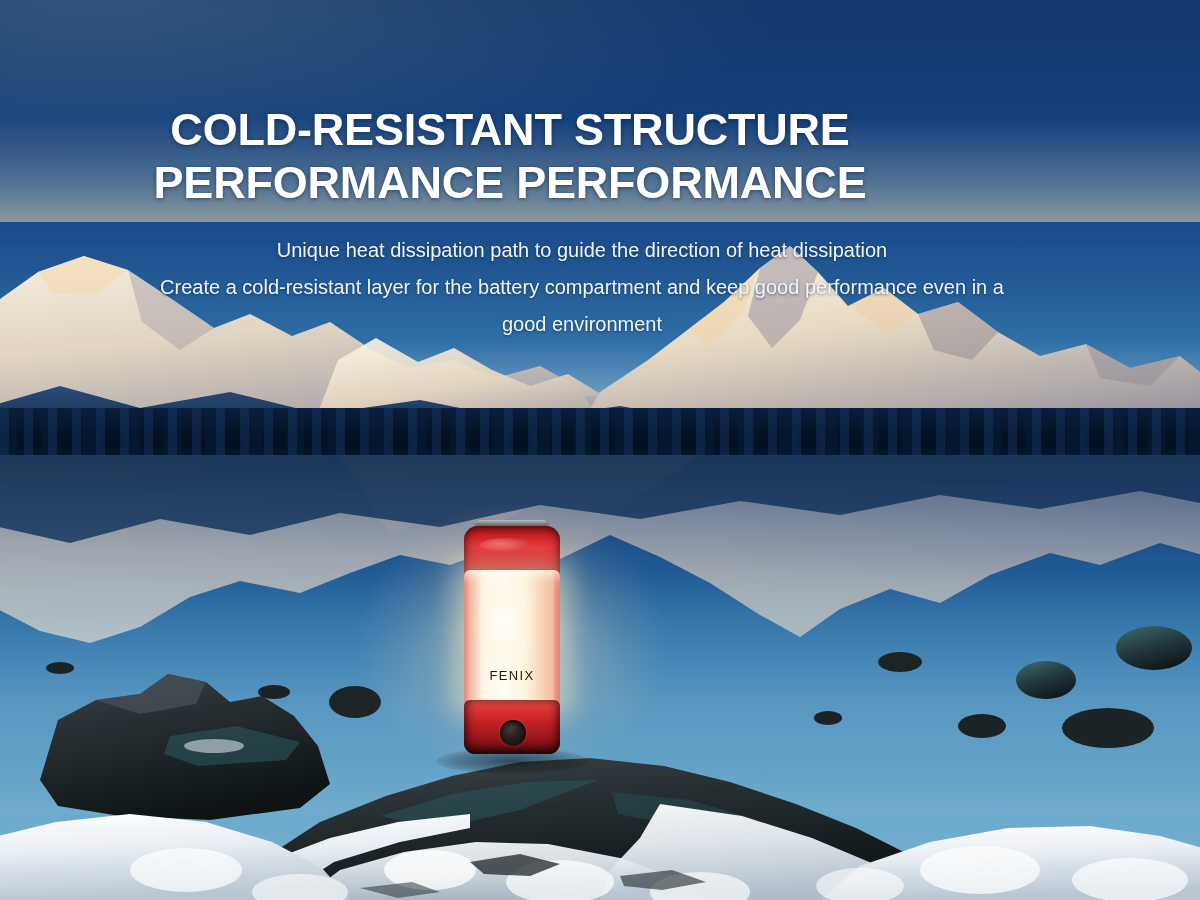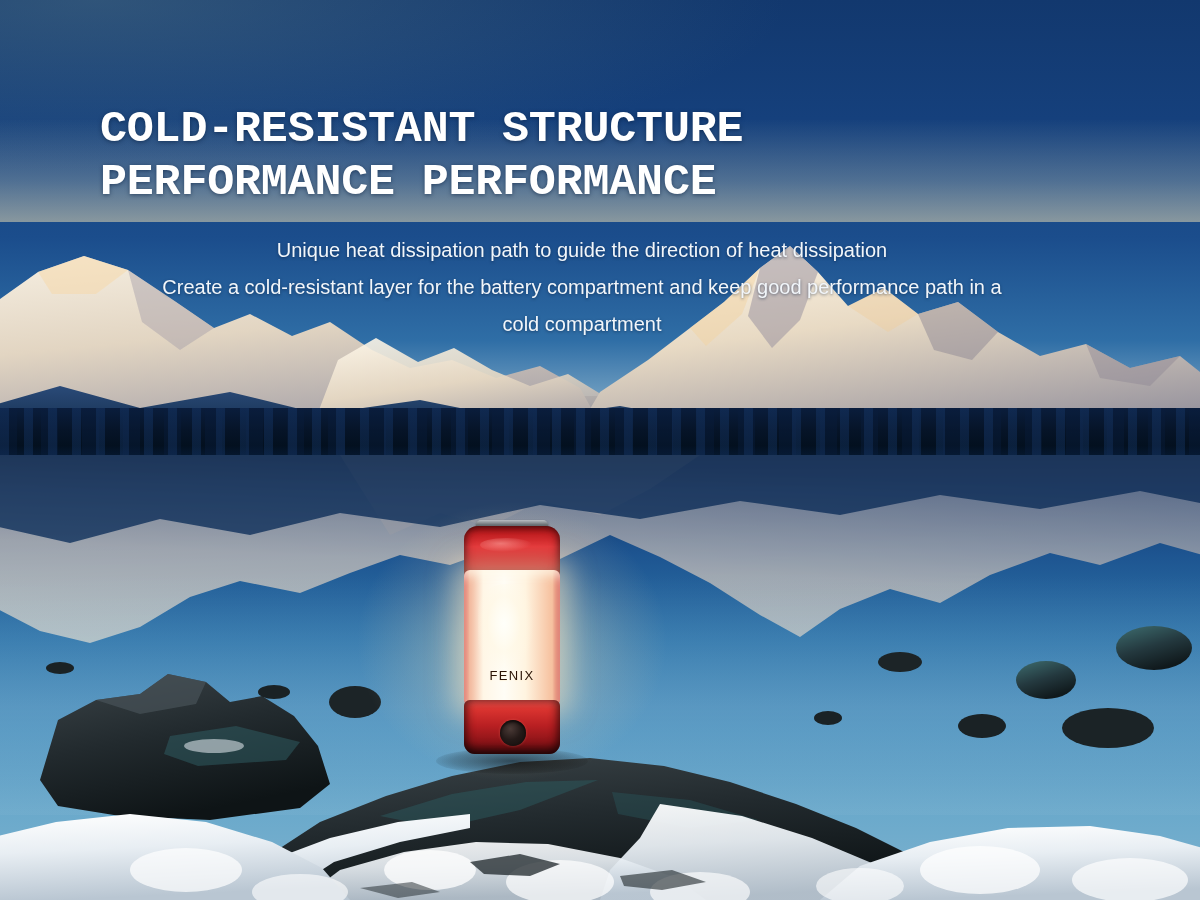--- a/index.html
+++ b/index.html
@@ -65,22 +65,22 @@
      box-shadow:inset 0 -5px 10px rgba(0,0,0,.5), inset 4px 0 9px rgba(0,0,0,.3), inset -4px 0 9px rgba(0,0,0,.3);}
   .l-btn{position:absolute;left:36px;top:20px;width:26px;height:26px;border-radius:50%;
      background:radial-gradient(circle at 40% 34%,#4a3a36 0%,#241a18 48%,#120c0b 100%);
      box-shadow:inset 0 2px 3px rgba(0,0,0,.7), 0 0 3px rgba(255,140,120,.35);}
   .l-shadow{position:absolute;left:-22px;top:228px;width:152px;height:26px;border-radius:50%;
      background:radial-gradient(ellipse at 50% 50%,rgba(0,0,0,.55) 0%,rgba(0,0,0,.22) 55%,rgba(0,0,0,0) 80%);}
 
   
   .headline{position:absolute;left:100px;top:104px;width:820px;
      font-size:45px;font-weight:700;line-height:1.17;color:#fff;letter-spacing:-.2px;
-     font-family:Liberation Mono, monospace;
-     text-shadow:0 1px 4px rgba(5,25,55,.55);}
+     font-family:Liberation Sans, sans-serif;
+     text-shadow:0 1px 4px rgba(5,25,55,.55);text-align:center;}
   .headline div{white-space:nowrap;}
   .body-copy{position:absolute;left:102px;top:232px;width:960px;
      font-size:20px;line-height:37px;color:#f2f6fa;font-weight:400;
      font-family:"Liberation Sans",sans-serif;
      text-shadow:0 1px 3px rgba(10,30,60,.55);text-align:center;}
   .body-copy div{white-space:nowrap;}
 </style>
 </head>
 <body>
 
@@ -227,17 +227,17 @@
     </div>
   </div>
 
   <div class="headline">
     <div>COLD-RESISTANT STRUCTURE</div>
     <div>PERFORMANCE PERFORMANCE</div>
   </div>
 
   <div class="body-copy">
     <div>Unique heat dissipation path to guide the direction of heat dissipation</div>
-    <div>Create a cold-resistant layer for the battery compartment and keep good performance path in a</div>
-    <div>cold compartment</div>
+    <div>Create a cold-resistant layer for the battery compartment and keep good performance even in a</div>
+    <div>good environment</div>
   </div>
 
 </div>
 
 </body></html>

